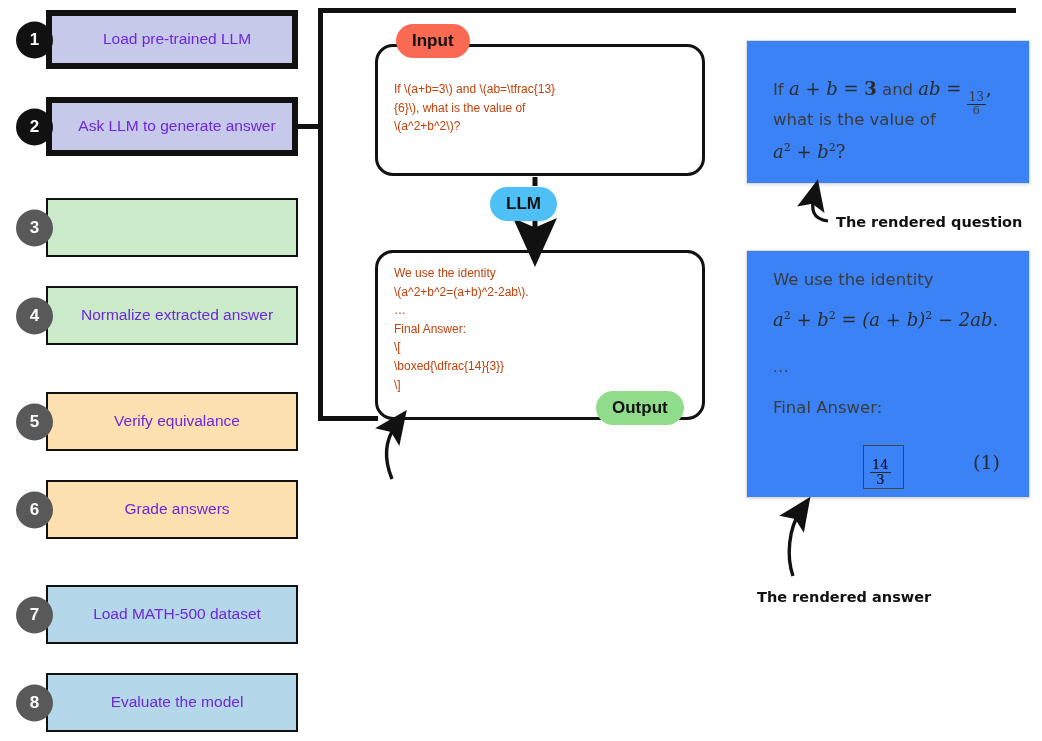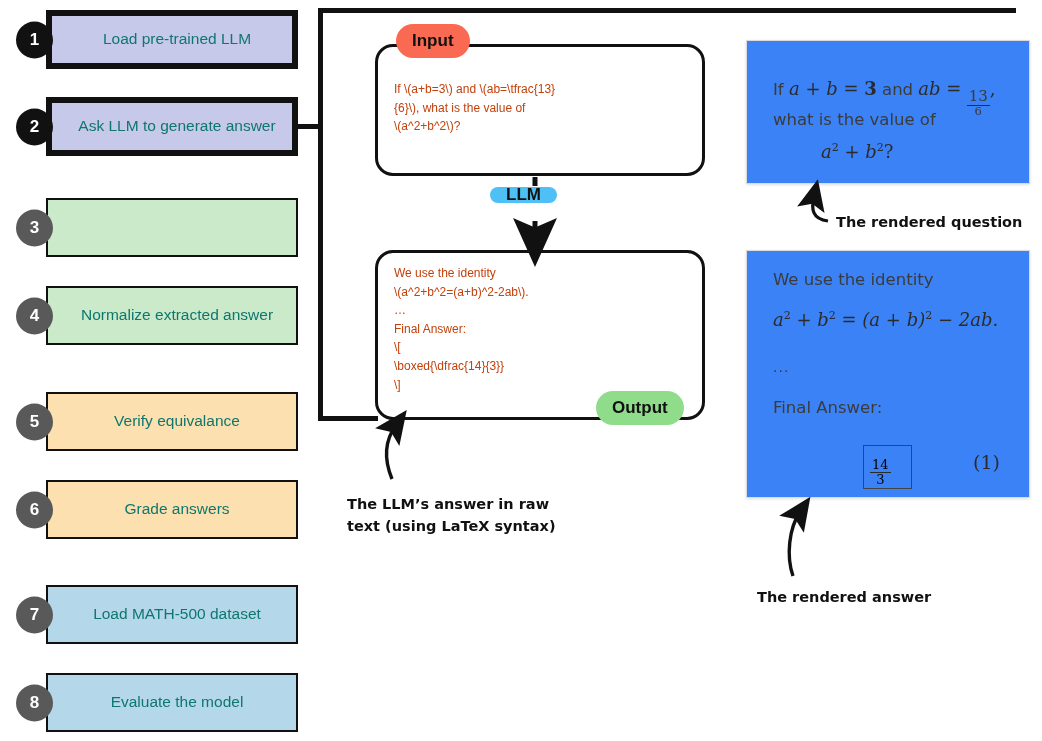--- a/index.html
+++ b/index.html
@@ -35,21 +35,21 @@
     inset: 0;
     border: 2px solid #111111;
     background: #ffffff;
     box-sizing: border-box;
   }
   .step.emph .box { border-width: 6px; }
   .step .label {
     position: relative;
     z-index: 3;
     font-size: 15.5px;
-    color: #0f766e;
+    color: #6d28d9;
     text-align: center;
     line-height: 1.2;
     padding-left: 18px;
     padding-right: 8px;
     white-space: nowrap;
   }
   .step .badge {
     position: absolute;
     left: -30px;
     top: 50%;
@@ -135,26 +135,26 @@
   }
   .frac {
     display: inline-flex;
     flex-direction: column;
     align-items: center;
     vertical-align: -0.38em;
     font-family: "DejaVu Serif", serif;
     font-style: normal;
     line-height: 1.04;
   }
-  .frac .num { font-size: 15px; padding: 0 2px; }
+  .frac .num { font-size: 12px; padding: 0 2px; }
   .frac .den { font-size: 11.5px; border-top: 1px solid #2b2b2b; padding: 0 2px; width: 100%; text-align: center; box-sizing: border-box;}
   .boxedfrac {
     display: inline-block;
     border: 1.4px solid #444444;
-    padding: 3px 20px 2px 6px;
+    padding: 3px 12px 2px 6px;
   }
   .boxedfrac .frac .num { font-size: 13px; }
   .boxedfrac .frac .den { font-size: 13px; }
 
   
   .caption {
     position: absolute;
     font-family: "DejaVu Sans", sans-serif;
     font-weight: bold;
     font-size: 14.5px;
@@ -244,21 +244,21 @@
   </div>
 
   <div class="flowbox" style="left:375px; top:44px; width:330px; height:132px;"></div>
   <div class="pill" style="left:396px; top:24px; height:34px; background:#fa6a52;">
     <span>Input</span>
   </div>
   <div class="code" style="left:394px; top:80px; width:300px;">If \(a+b=3\) and \(ab=\tfrac{13}
 {6}\), what is the value of
 \(a^2+b^2\)?</div>
 
-  <div class="pill" style="left:490px; top:187px; height:16px; background:#4ec0f5;">
+  <div class="pill" style="left:490px; top:187px; height:34px; background:#4ec0f5;">
     <span>LLM</span>
   </div>
 
   <div class="flowbox" style="left:375px; top:250px; width:330px; height:170px;"></div>
   <div class="pill" style="left:596px; top:391px; height:34px; background:#8fdc8a;justify-content:flex-end;">
     <span>Output</span>
   </div>
   <div class="code" style="left:394px; top:264px; width:300px;">We use the identity
 \(a^2+b^2=(a+b)^2-2ab\).
 …
@@ -272,43 +272,41 @@
       <span>If</span>
       <span class="mathi">a + b = <b style="font-style:normal;">3</b></span>
       <span>and</span>
       <span class="mathi">ab =</span>
       <span class="frac">
           <span class="num">13</span>
           <span class="den">6</span>
         </span><span class="mathr">,</span>
     </div>
     <div class="txt" style="position:absolute; left:26px; top:70px;">what is the value of</div>
-    <div style="position:absolute; left:26px; top:100px;margin-left:48px;">
+    <div style="position:absolute; left:26px; top:100px;">
       <span class="mathi">a<span class="sup">2</span> + b<span class="sup">2</span><span class="mathr">?</span></span>
     </div>
   </div>
 
   <div class="card" style="left:746px; top:250px; width:284px; height:248px;">
     <div class="txt" style="position:absolute; left:26px; top:20px;">We use the identity</div>
     <div style="position:absolute; left:26px; top:58px;">
       <span class="mathi">a<span class="sup">2</span> + b<span class="sup">2</span> <span class="mathr">=</span> (a + b)<span class="sup">2</span> <span class="mathr">−</span> 2ab<span class="mathr">.</span></span>
     </div>
     <div class="txt" style="position:absolute; left:26px; top:108px; font-size:14px; letter-spacing:1px;">...</div>
     <div class="txt" style="position:absolute; left:26px; top:148px;">Final Answer:</div>
     <div style="position:absolute; left:116px; top:194px;">
       <span class="boxedfrac"><span class="frac">
             <span class="num">14</span>
             <span class="den">3</span>
           </span></span>
     </div>
     <div class="mathr" style="position:absolute; left:226px; top:200px; font-size:19px;">(1)</div>
   </div>
 
-  <div class="caption" style="left:347px; top:493px; width:230px;">The LLM’s answer in raw
-text (using LaTeX syntax)</div>
   <div class="caption" style="left:757px; top:586px;">The rendered answer</div>
   <div class="caption" style="left:836px; top:211px;">The rendered question</div>
 
   <svg class="overlay" viewBox="0 0 1042 741">
     <defs>
       <marker id="ah" markerWidth="9" markerHeight="9" refX="4.2" refY="4.2" orient="auto">
         <path d="M0.5,0.6 L8.4,4.2 L0.5,7.8 L2.1,4.2 Z" fill="#111111"></path>
       </marker>
       <marker id="ahb" markerWidth="11" markerHeight="11" refX="5" refY="5" orient="auto">
         <path d="M0.6,0.6 L10.4,5 L0.6,9.4 L2.5,5 Z" fill="#111111"></path>

